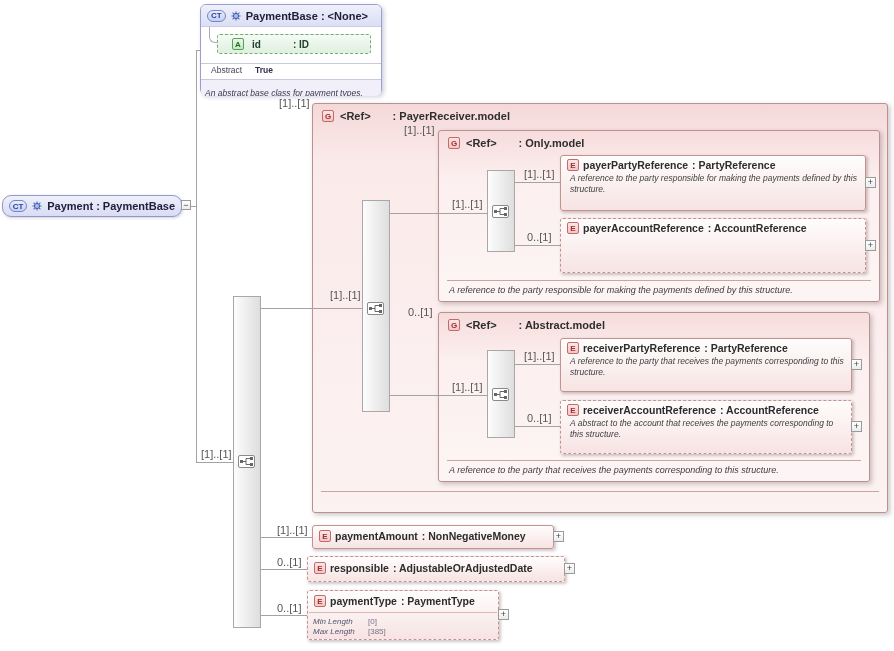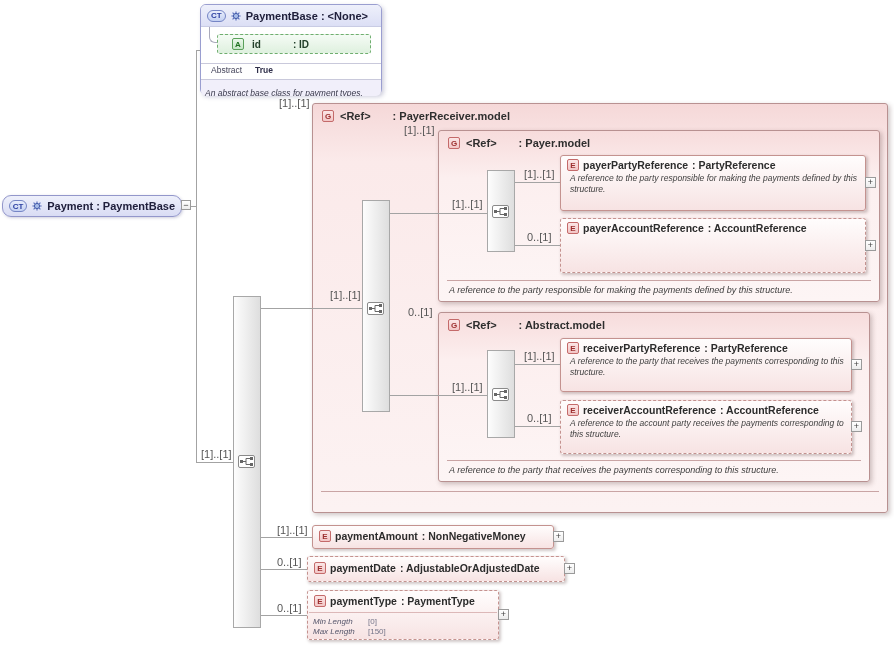--- a/index.html
+++ b/index.html
@@ -154,21 +154,21 @@
   <span class="card" style="left:330px;top:289px">[1]..[1]</span>
   <div class="hl" style="left:390px;top:213px;width:48px"></div>
   <div class="hl" style="left:390px;top:395px;width:48px"></div>
   <span class="card" style="left:404px;top:124px">[1]..[1]</span>
   <span class="card" style="left:408px;top:306px">0..[1]</span>
 
   <div class="grp sub" style="left:438px;top:130px;width:442px;height:172px">
     <div class="grp-header">
       <span class="badge-ge">G</span>
       <span class="gname">&lt;Ref&gt;</span>
-      <span>: Payer.model</span>
+      <span>: Only.model</span>
     </div>
     <div class="gsep" style="left:8px;right:8px;bottom:20px"></div>
     <div class="gfooter" style="left:10px;bottom:6px">A reference to the party responsible for making the payments defined by this structure.</div>
   </div>
   <div class="hl" style="left:438px;top:213px;width:49px"></div>
   <div class="bar" style="left:487px;top:170px;height:82px"></div>
   <div class="seq-icon" style="left:492px;top:205px">
     <svg width="13" height="9" viewBox="0 0 13 9">
         <path d="M2 4.5 H6 M6 1.5 V7.5 M6 1.5 H10 M6 7.5 H10" stroke="#666" stroke-width="1" fill="none"></path>
         <rect x="0" y="3" width="3" height="3" fill="#666"></rect>
@@ -235,49 +235,49 @@
     <div class="elem-doc">A reference to the party that receives the payments corresponding to this structure.</div>
   </div>
   <div class="plus" style="left:851px;top:359px">+</div>
 
   <div class="elem dashed" style="left:560px;top:400px;width:292px;height:54px">
     <div class="elem-header">
       <span class="badge-ge">E</span>
       <span>receiverAccountReference</span>
       <span>: AccountReference</span>
     </div>
-    <div class="elem-doc">A reference to the account party receives the payments corresponding to this structure.</div>
+    <div class="elem-doc">A abstract to the account that receives the payments corresponding to this structure.</div>
   </div>
   <div class="plus" style="left:851px;top:421px">+</div>
 
   <div class="elem" style="left:312px;top:525px;width:242px;height:24px">
     <div class="elem-header" style="padding-top:4px">
       <span class="badge-ge">E</span>
       <span>paymentAmount</span>
       <span>: NonNegativeMoney</span>
     </div>
   </div>
   <div class="plus" style="left:553px;top:531px">+</div>
 
   <div class="elem dashed" style="left:307px;top:556px;width:258px;height:26px">
     <div class="elem-header" style="padding-top:5px">
       <span class="badge-ge">E</span>
-      <span>paymentDate</span>
+      <span>responsible</span>
       <span>: AdjustableOrAdjustedDate</span>
     </div>
   </div>
   <div class="plus" style="left:564px;top:563px">+</div>
 
   <div class="elem dashed" style="left:307px;top:590px;width:192px;height:50px">
     <div class="elem-header" style="padding-top:4px">
       <span class="badge-ge">E</span>
       <span>paymentType</span>
       <span>: PaymentType</span>
     </div>
     <div class="esep" style="top:21px"></div>
     <span class="ft-label" style="left:5px;top:26px">Min Length</span>
     <span class="ft-value" style="left:60px;top:26px">[0]</span>
     <span class="ft-label" style="left:5px;top:36px">Max Length</span>
-    <span class="ft-value" style="left:60px;top:36px">[150]</span>
+    <span class="ft-value" style="left:60px;top:36px">[385]</span>
   </div>
   <div class="plus" style="left:498px;top:609px">+</div>
 
 </div>
 
 </body></html>

